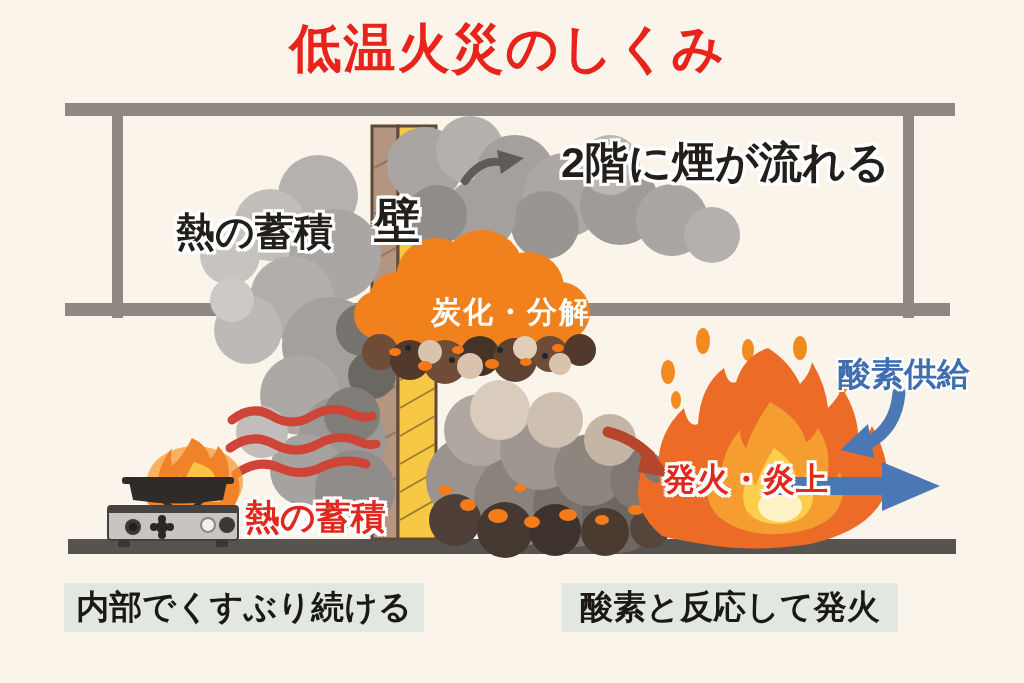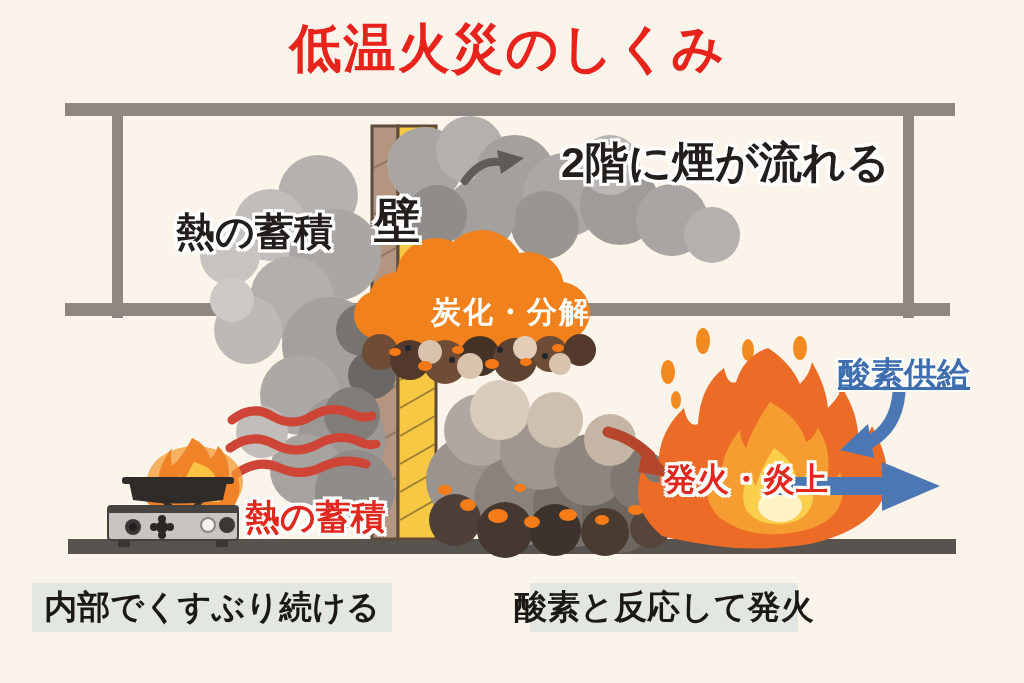--- a/index.html
+++ b/index.html
@@ -13,39 +13,38 @@
   .ow{
     text-shadow:
       3px 0 0 #fff,-3px 0 0 #fff,0 3px 0 #fff,0 -3px 0 #fff,
       2px 2px 0 #fff,-2px 2px 0 #fff,2px -2px 0 #fff,-2px -2px 0 #fff,
       3px 3px 0 #fff,-3px 3px 0 #fff,3px -3px 0 #fff,-3px -3px 0 #fff;
   }
   .ow-soft{
     text-shadow:
       2px 0 0 #fff,-2px 0 0 #fff,0 2px 0 #fff,0 -2px 0 #fff,
       2px 2px 0 #fff,-2px 2px 0 #fff,2px -2px 0 #fff,-2px -2px 0 #fff;
-    text-decoration: underline;
   }
   .title{left:0;right:8px;top:22px;text-align:center;font-size:52px;letter-spacing:2px;color:var(--title-red,#E7231B);}
   .wall-label{left:374px;top:197px;font-size:46px;color:var(--label-black,#211E1B);}
   .heat-accum-upper{left:176px;top:212px;font-size:39px;color:var(--label-black,#211E1B);}
   .smoke-flow{left:517px;top:141px;font-size:43px;color:var(--label-black,#211E1B);margin-left:44px;}
   .carbonization{left:383px;top:297px;font-size:30px;letter-spacing:2px;color:#fff;margin-left:48px;}
   .smoldering{left:456px;top:400px;font-size:41px;letter-spacing:6px;color:#26221e;}
   .heat-source{left:145px;top:394px;font-size:39px;color:var(--label-red,#E0281E);}
   .heat-accum-lower{left:245px;top:499px;font-size:35px;color:var(--label-red,#E0281E);}
   .ignition{left:664px;top:463px;font-size:32px;letter-spacing:1px;color:var(--label-red,#E0281E);}
   .oxygen-supply{left:838px;top:357px;font-size:33px;color:var(--oxygen-text-blue,#3E6EB0);}
   .caption{
     position:absolute;top:583px;height:49px;background:var(--caption-bg,#E3E7E2);
     display:flex;align-items:center;justify-content:center;
-    font-weight:900;font-size:33px;color:#1B1916;white-space:nowrap;
+    font-weight:900;font-size:33px;color:#1B1916;white-space:nowrap;margin-left:32px;
   }
   .caption-left{left:32px;width:360px;}
-  .caption-right{left:530px;width:268px;}
+  .caption-right{left:530px;width:336px;}
 </style>
 </head>
 <body>
 
 <div class="stage">
 
   <svg class="art" viewBox="0 0 1024 683">
 
     <g>
       <rect x="65" y="103" width="890" height="13" fill="#8F8882"></rect>

